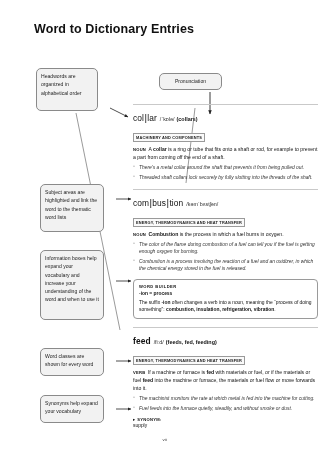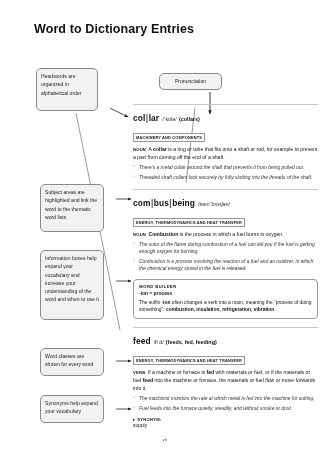--- a/index.html
+++ b/index.html
@@ -37,21 +37,21 @@
 
   
   .entries{position:absolute;left:133px;top:104px;width:185px;}
   .rule{border-top:1px solid #c9c9c9;height:0;margin:0;}
 
   .entry{margin:0;padding:0;}
   .headword{
     font-size:8.4px;font-weight:bold;color:#111;
     display:inline;letter-spacing:.1px;
   }
-  .syll{font-weight:bold;}
+  .syll{font-weight:normal;}
   .sep{font-weight:bold;color:#555;margin:0 .4px;}
   .pron{font-size:5.4px;color:#333;margin-left:3px;font-style:normal;}
   .infl{font-size:5.4px;color:#111;font-weight:bold;margin-left:2px;}
   .hw-line{white-space:nowrap;padding-top:2px;}
 
   .subject{
     display:inline-block;
     border:1px solid #9a9a9a;
     background:#fafafa;
     font-size:3.9px;
@@ -169,21 +169,21 @@
         <span class="pos">noun</span><span>A</span> <span class="bw">collar</span><span> is a ring or tube that fits onto a shaft or rod, for example to prevent a part from coming off the end of a shaft.</span>
       </div>
       <div class="example">There's a metal collar around the shaft that prevents it from being pulled out.</div>
       <div class="example">Threaded shaft collars lock securely by fully slotting into the threads of the shaft.</div>
     </div>
 
     <div class="rule" style="margin-top:7px;"></div>
 
     <div class="entry">
       <div class="hw-line">
-        <span class="headword"><span class="syll">com</span><span class="sep">|</span><span class="syll">bus</span><span class="sep">|</span><span class="syll">being</span></span><span class="pron">/kəmˈbʌstʃən/</span>
+        <span class="headword"><span class="syll">com</span><span class="sep">|</span><span class="syll">bus</span><span class="sep">|</span><span class="syll">tion</span></span><span class="pron">/kəmˈbʌstʃən/</span>
       </div>
       <div class="subject">Energy, thermodynamics and heat transfer</div>
       <div class="sense">
         <span class="pos">noun</span><span class="bw">Combustion</span><span> is the process in which a fuel burns in oxygen.</span>
       </div>
       <div class="example">The color of the flame during combustion of a fuel can tell you if the fuel is getting enough oxygen for burning.</div>
       <div class="example">Combustion is a process involving the reaction of a fuel and an oxidizer, in which the chemical energy stored in the fuel is released.</div>
 
       <div class="wordbox">
         <div class="wb-title">Word builder</div>

